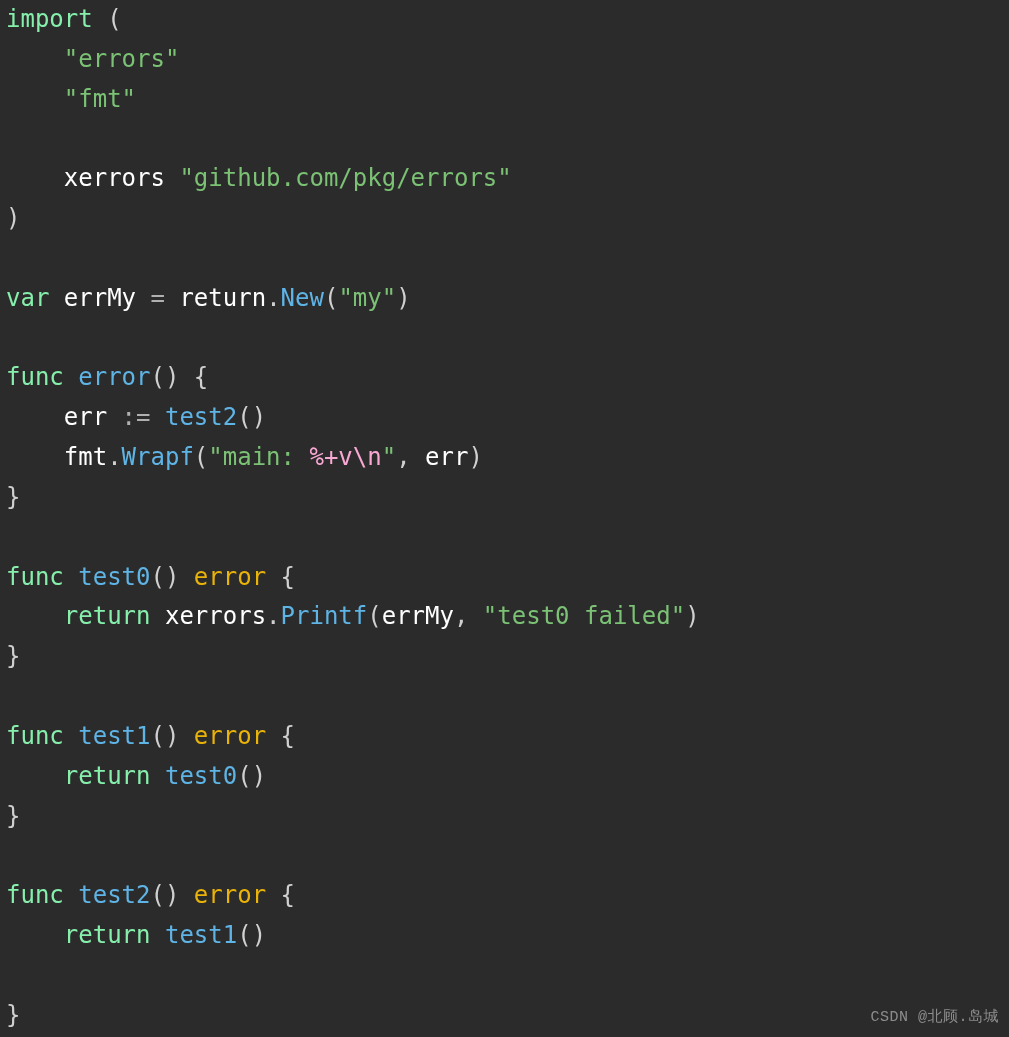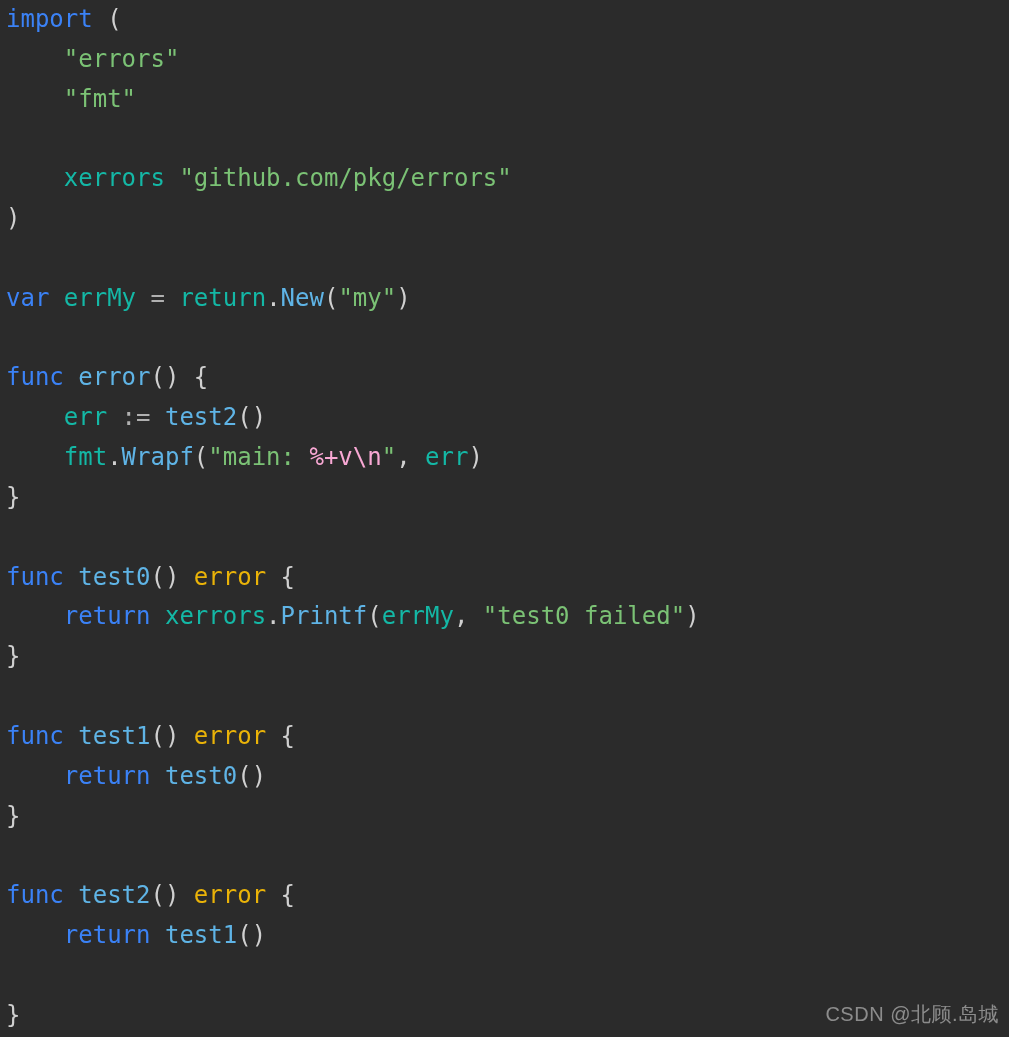--- a/index.html
+++ b/index.html
@@ -14,34 +14,34 @@
       height: 1037px;
       overflow: hidden;
       position: relative;
     }
     pre {
       margin: 0;
       padding: 0;
       white-space: pre;
     }
     .tok { white-space: pre; }
-    .kw      { color: #3b82f6; }  
-    .ident   { color: #14b8a6; }  
+    .kw      { color: #86efac; }  
+    .ident   { color: #ffffff; }  
     .fn      { color: #5fb4e6; margin-top: 14px; }  
     .type    { color: #eab308; }  
     .str     { color: #7bc275; }  
     .esc     { color: #f9a8d4; }  
     .punc    { color: #d0d0d0; }  
     .op      { color: #b0b0b0; }  
     .watermark {
       position: absolute;
       right: 10px;
       bottom: 6px;
-      font-family: Liberation Sans, sans-serif;
-      font-size: 20px;
+      font-family: Liberation Mono, monospace;
+      font-size: 15px;
       color: rgba(220,220,220,0.55);
       letter-spacing: 0.5px;
     }
     .code-area {
       padding-left: 6px;
       padding-top: 0px;
     }
   </style>
 </head>
 <body>

